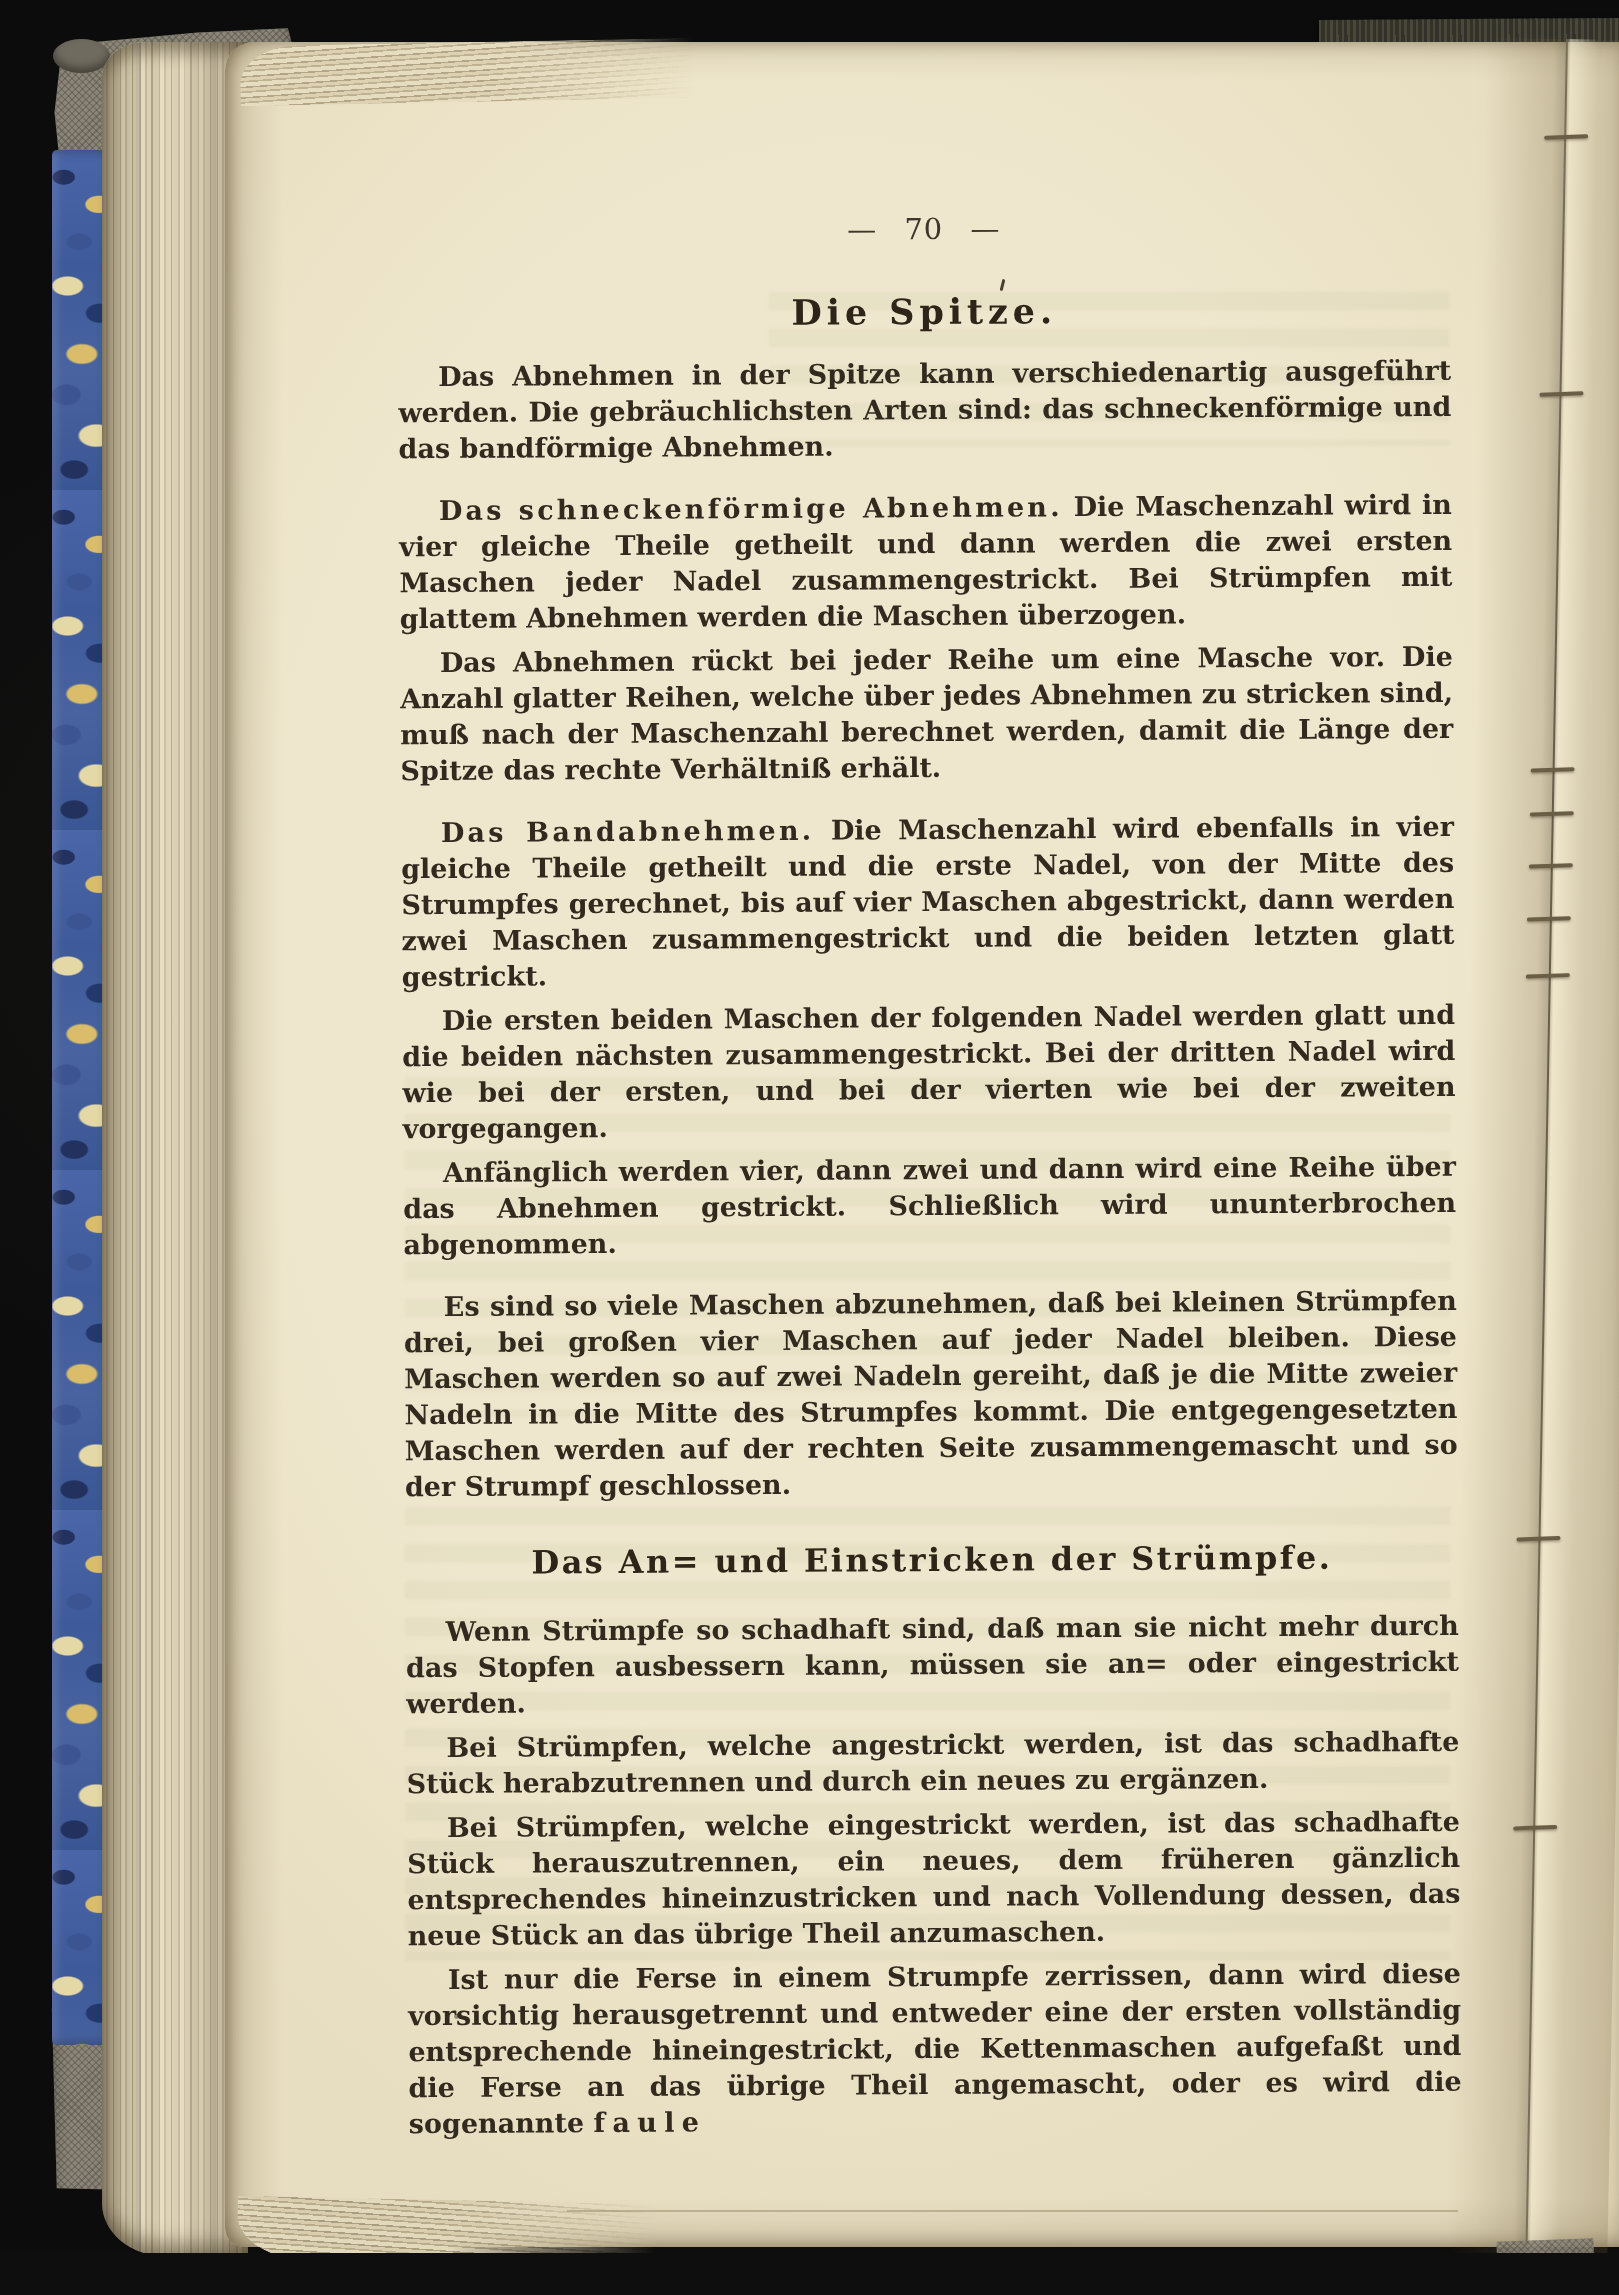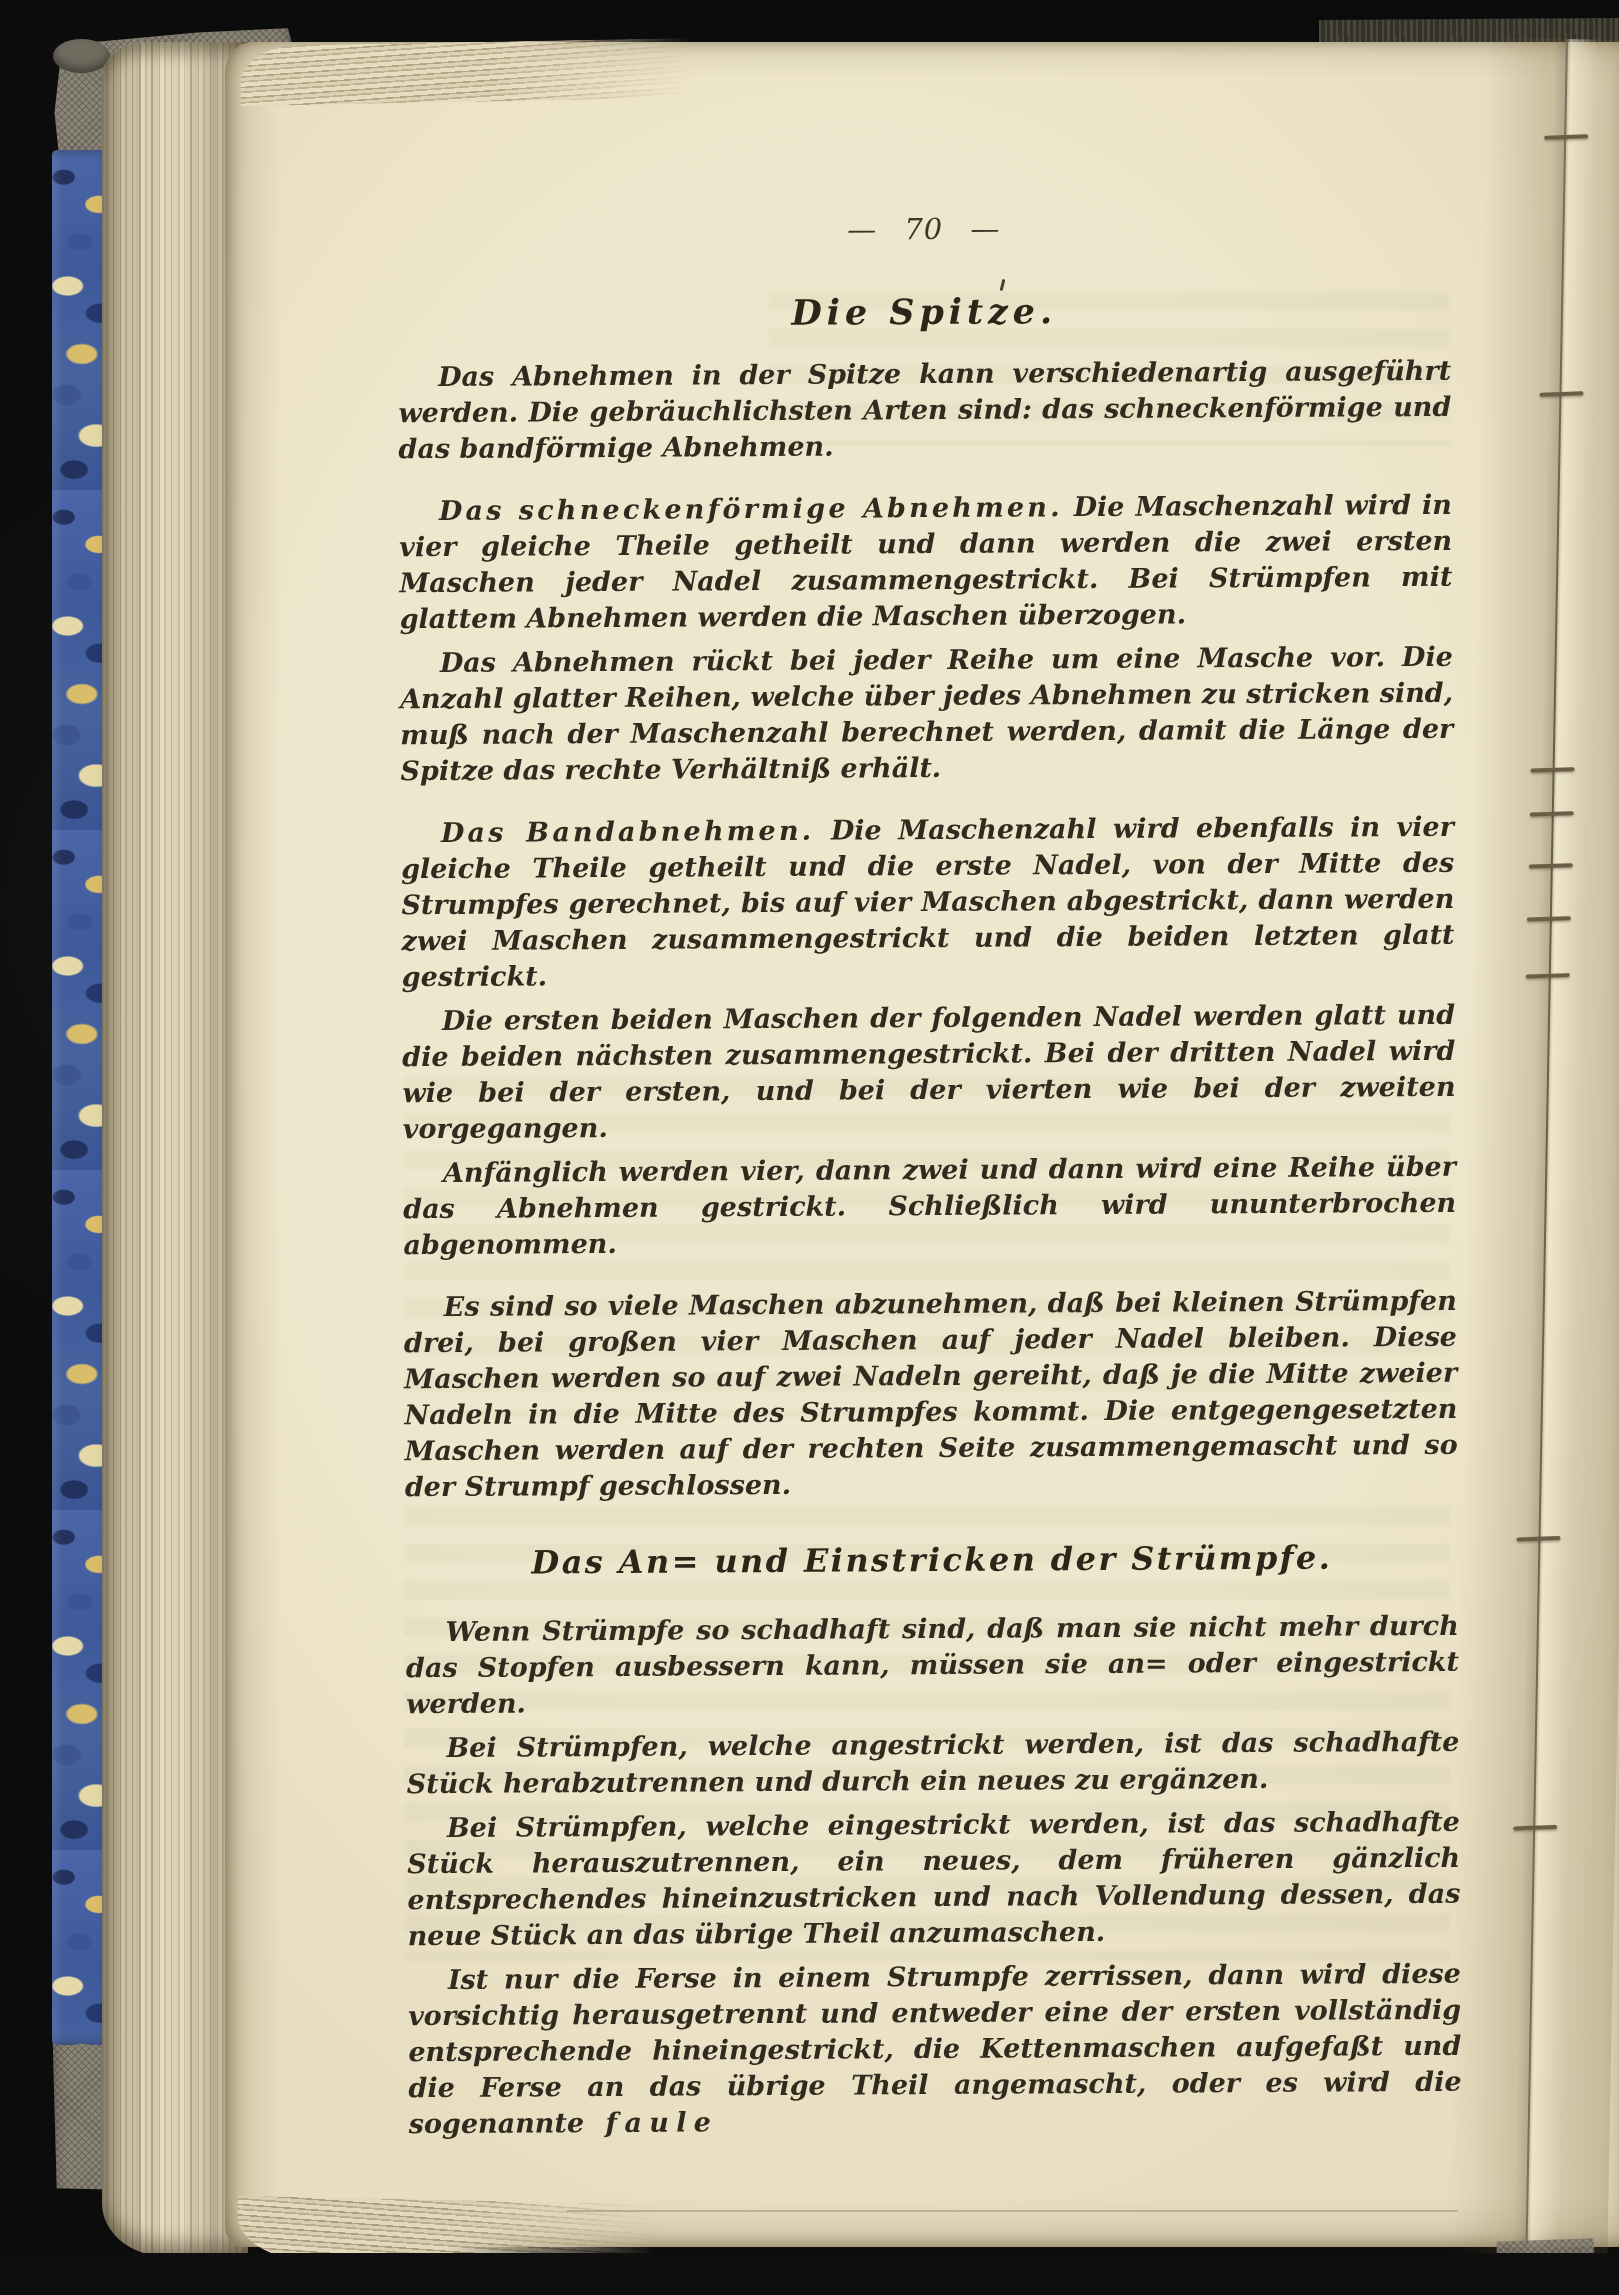--- a/index.html
+++ b/index.html
@@ -1,18 +1,18 @@
 <!DOCTYPE html>
 <html style="font-size:13px"><head>
 <meta charset="utf-8">
 <style>
   html,body{margin:0;padding:0;background:#0e0e0e;}
   .canvas{position:relative;width:1620px;height:2253px;background:
     radial-gradient(972px 729px at 30% 40%, #151514, #0c0c0c 80%);
-    overflow:hidden;font-family:"DejaVu Serif", serif;font-style:italic;}
+    overflow:hidden;font-family:"DejaVu Serif", serif;}
 
   
   .cloth{background-color:#8b8577;background-image:
       repeating-linear-gradient(45deg, rgba(58,56,48,.28) 0 1.6px, transparent 1.6px 4.9px),
       repeating-linear-gradient(-45deg, rgba(58,56,48,.28) 0 1.6px, transparent 1.6px 4.9px);}
   .cloth-top{position:absolute;left:47px;top:24px;width:251px;height:211px;
       clip-path:polygon(6% 10%, 60% 4%, 96% 2%, 99% 16%, 34% 92%, 8% 99%, 3% 42%);
       box-shadow:inset -6.5px -6.5px 14.6px rgba(0,0,0,.35);}
   .cloth-ear{position:absolute;left:53px;top:39px;width:57px;height:34px;border-radius:50%;
       background:#6f6b5f;box-shadow:inset 0 -4.9px 8px rgba(0,0,0,.4);}
@@ -106,21 +106,21 @@
   .pageno .num{margin:0 27.5px;}
   .h1{text-align:center;font-weight:700;font-size:35px;letter-spacing:4.9px;color:#2e2418;
     margin:45px 0 24px 0;}
   .h2{text-align:center;font-weight:700;font-size:32px;letter-spacing:2.4px;color:#2e2418;
     margin:39px 0 32px 0;}
   .para{font-size:27px;line-height:36px;font-weight:700;text-align:justify;
     text-indent:40px;margin:8px 0 0 0;}
   .para.first{margin-top:0;}
   .para.gap{margin-top:26px;}
   .lead{letter-spacing:3.2px;}
-  .tail{letter-spacing:7.3px;margin-left:12px;}
+  .tail{letter-spacing:7.3px;}
 </style>
 </head>
 <body>
 
 <div class="canvas">
 
   <div class="cloth cloth-top"></div>
   <div class="cloth-ear"></div>
   <div class="cloth cloth-bottom"></div>
   <div class="marble"></div>

